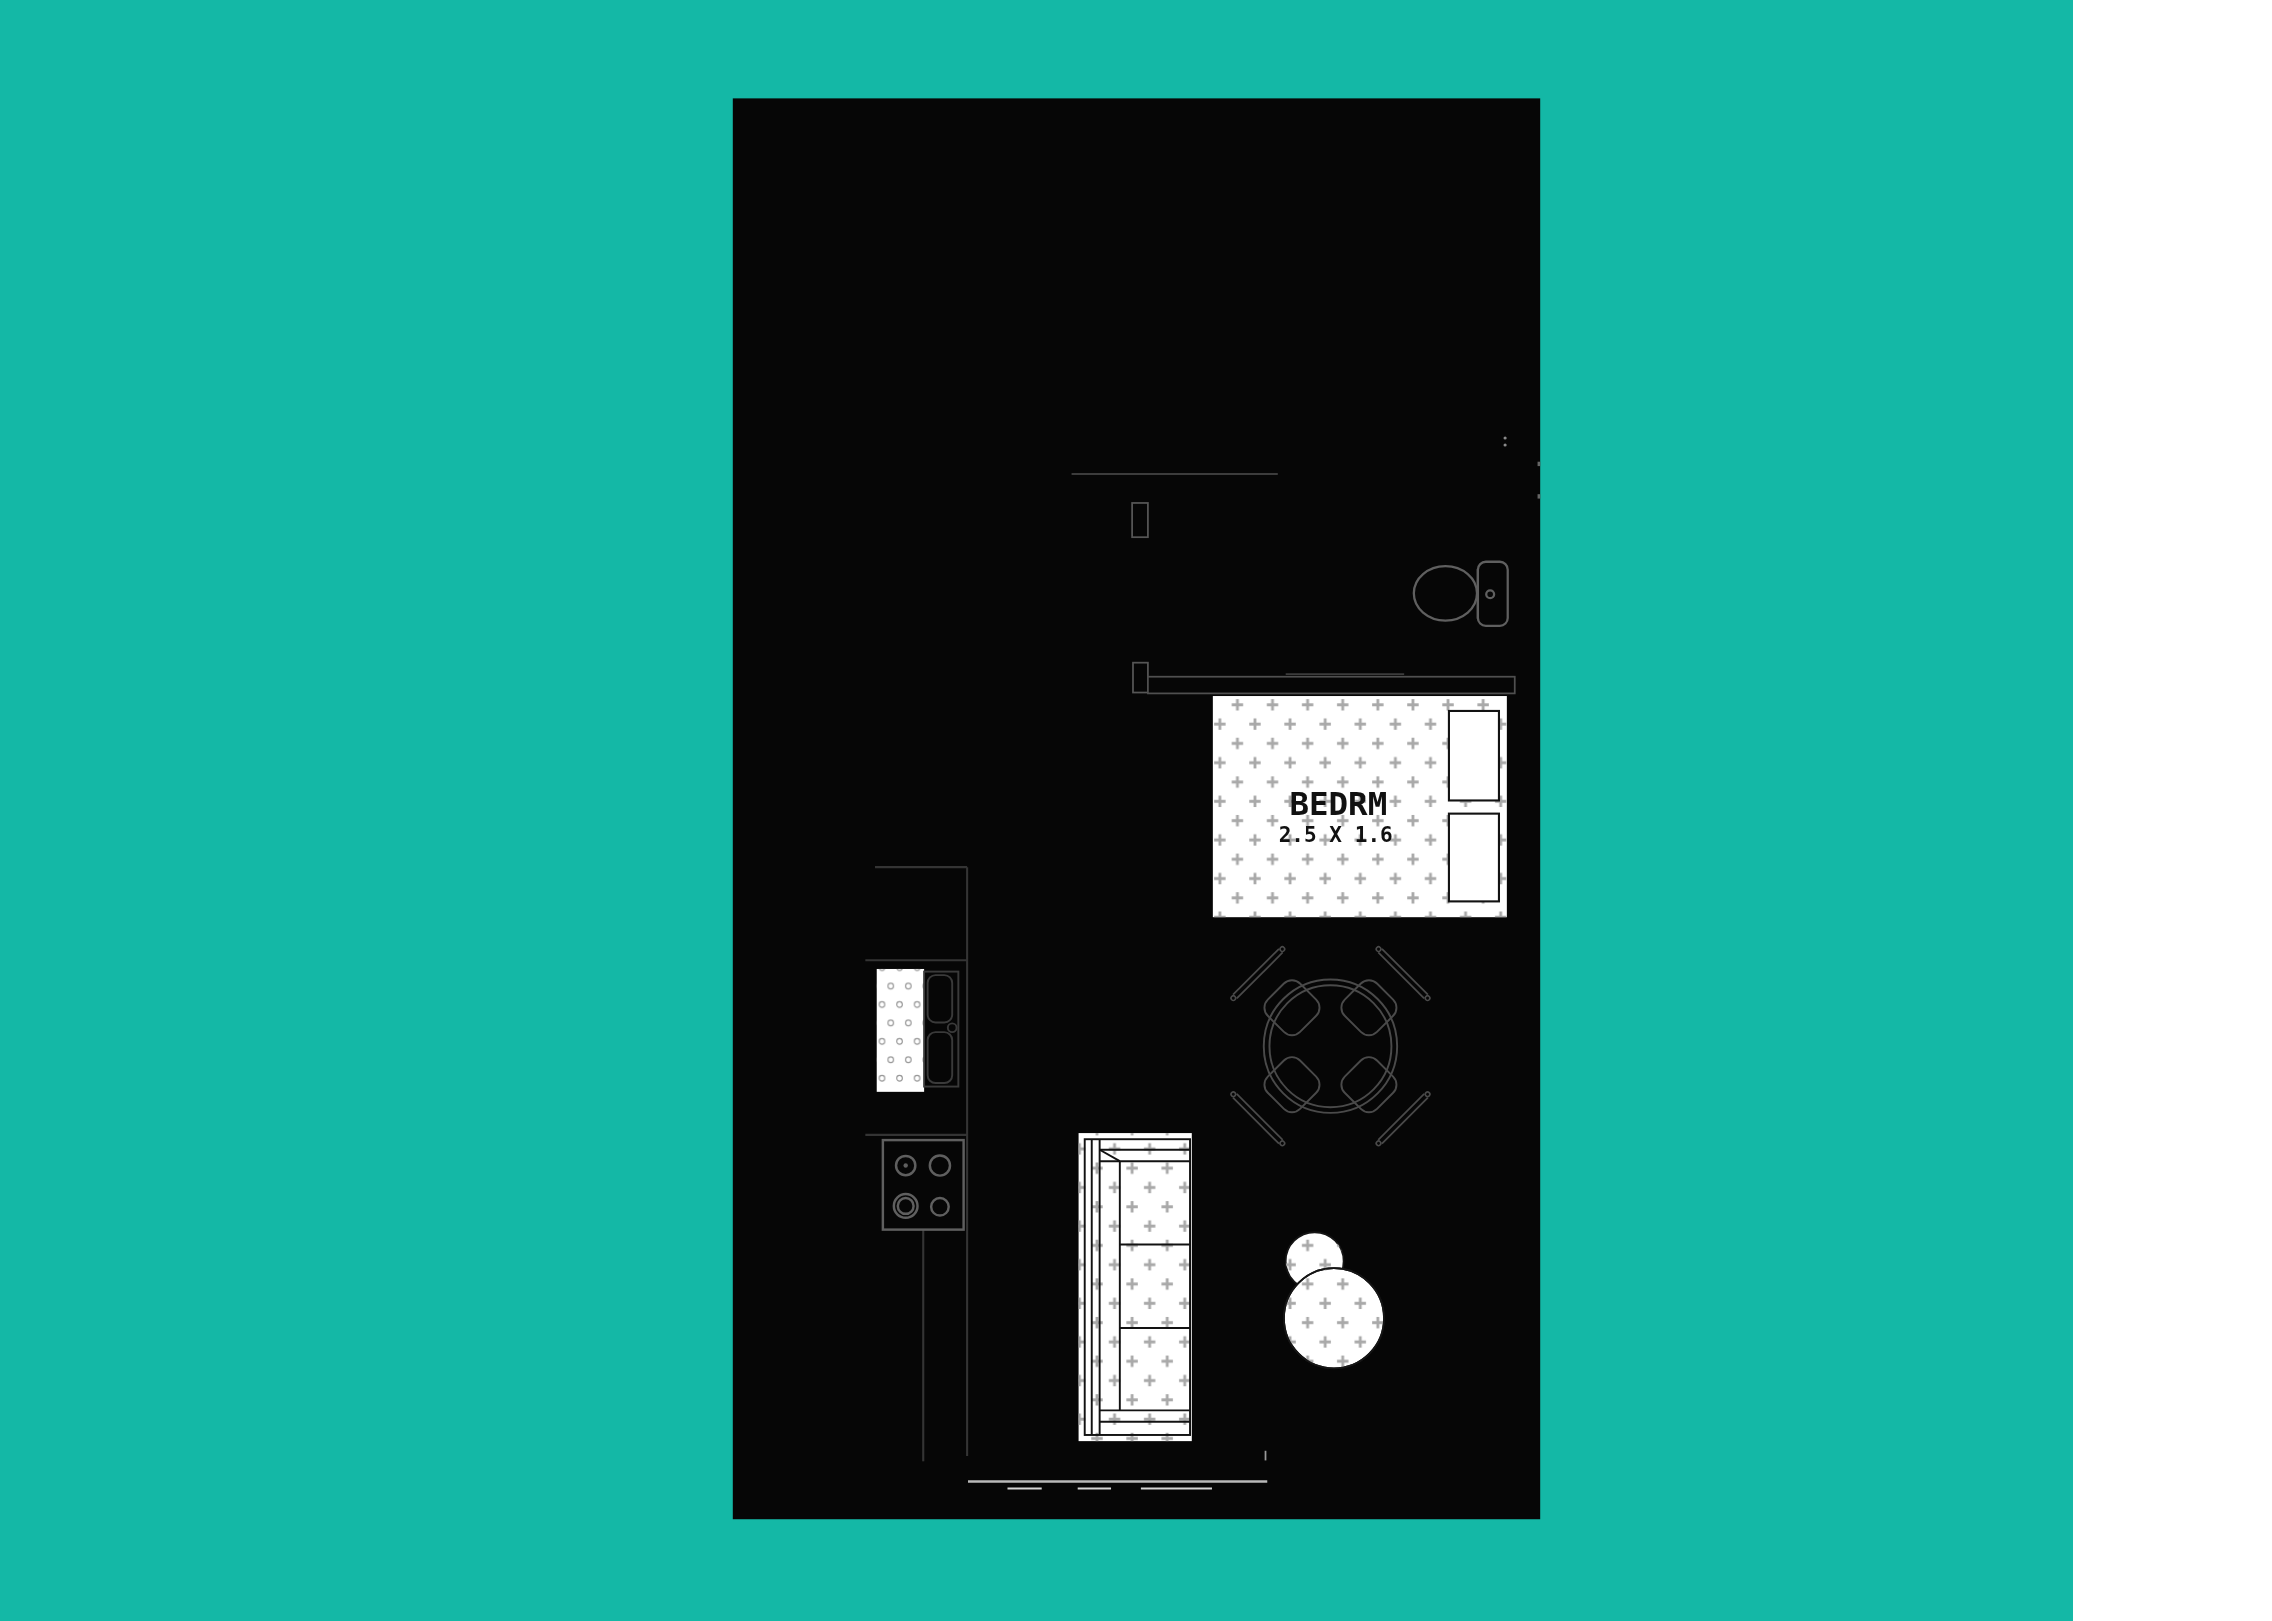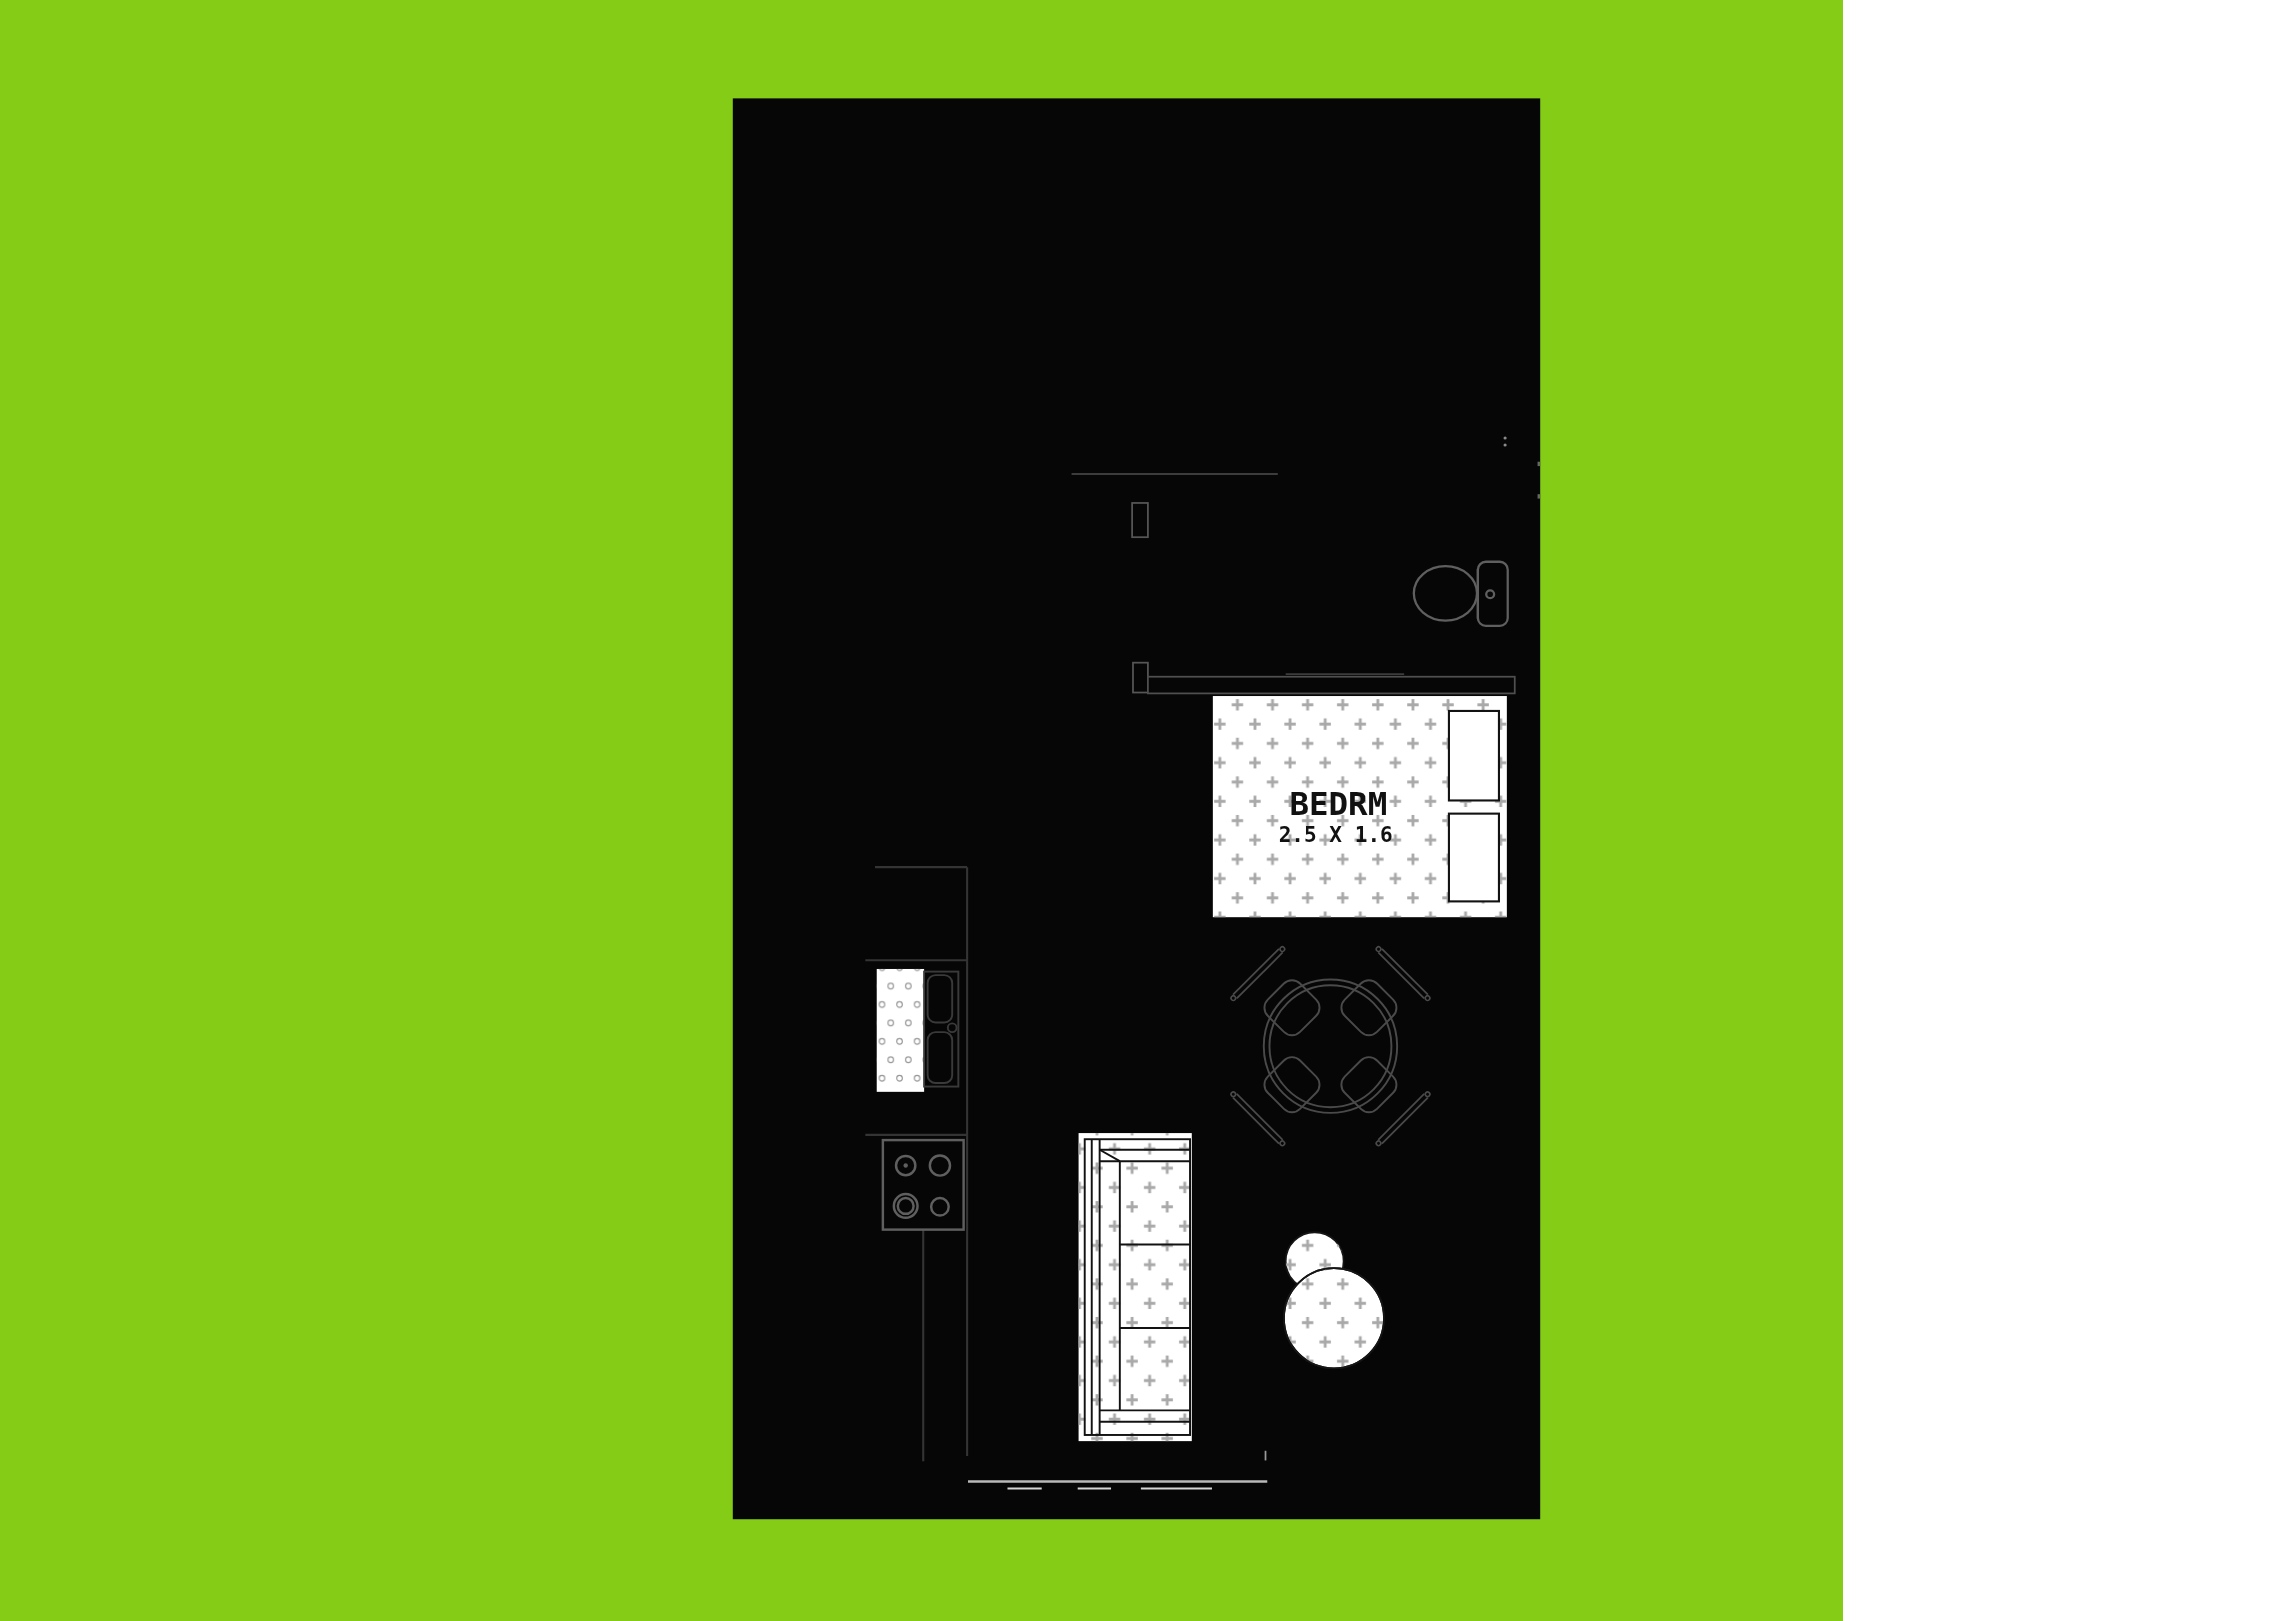--- a/index.html
+++ b/index.html
@@ -1,16 +1,16 @@
 <!DOCTYPE html>
 <html style="font-size:14px"><head>
 <meta charset="utf-8">
 <style>
   html,body{margin:0;padding:0;background:#ffffff;}
-  .stage{position:relative;width:1843px;height:1622px;background:#84cc16;overflow:hidden;}
+  .stage{position:relative;width:2073px;height:1622px;background:#14b8a6;overflow:hidden;}
   svg{position:absolute;left:0;top:0;display:block;}
   text.room-label{font-family:"DejaVu Sans Mono","Liberation Mono",monospace;font-weight:700;fill:#111111;}
 </style>
 </head>
 <body>
 
 <div class="stage">
 <svg width="2273" height="1622" viewBox="0 0 2590 1848">
 
   <defs>

